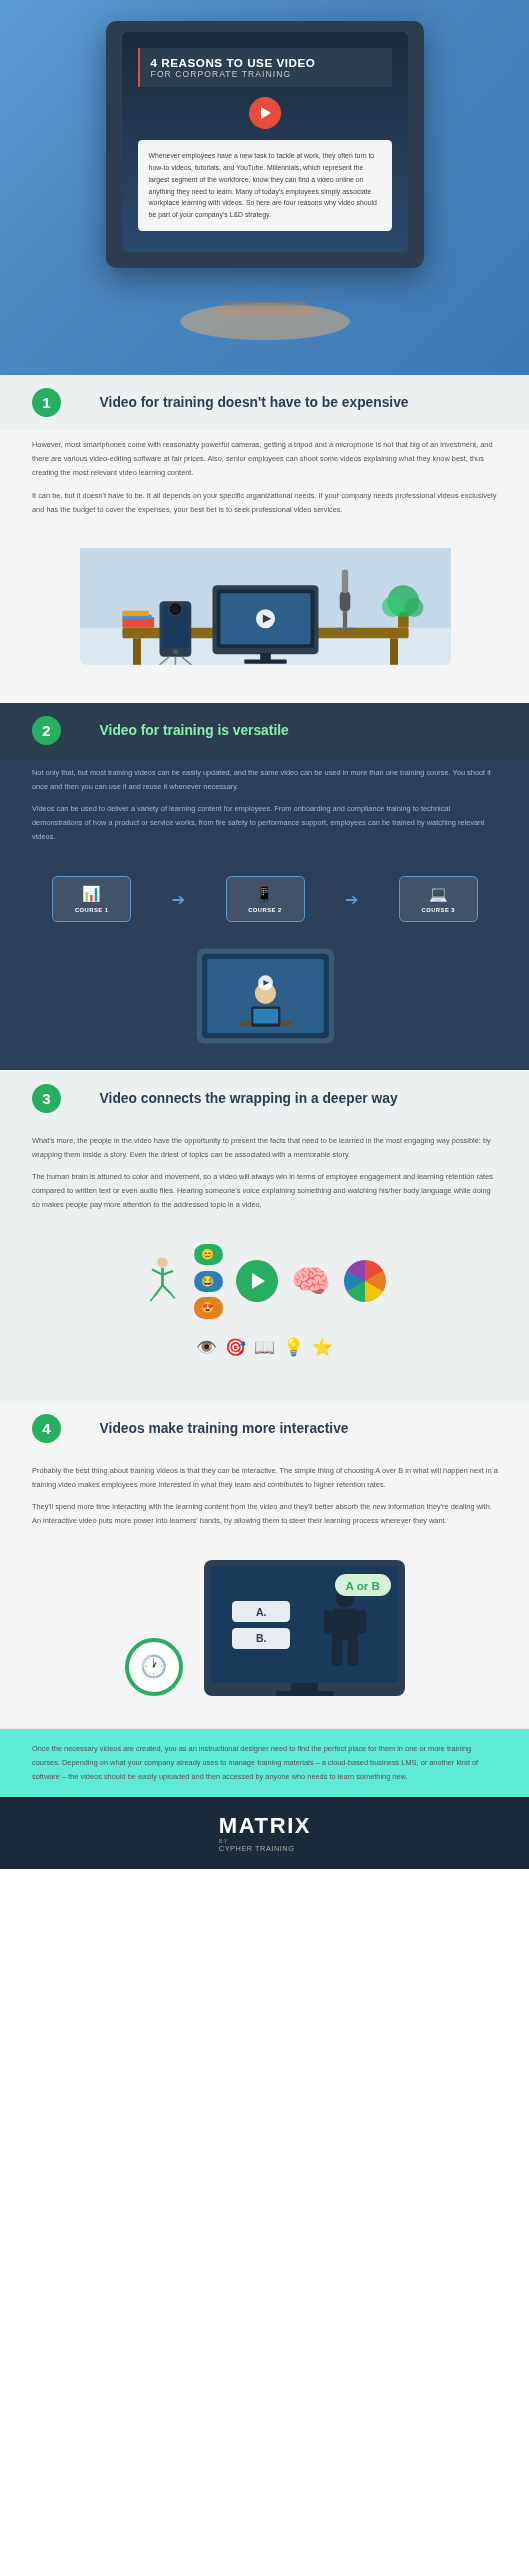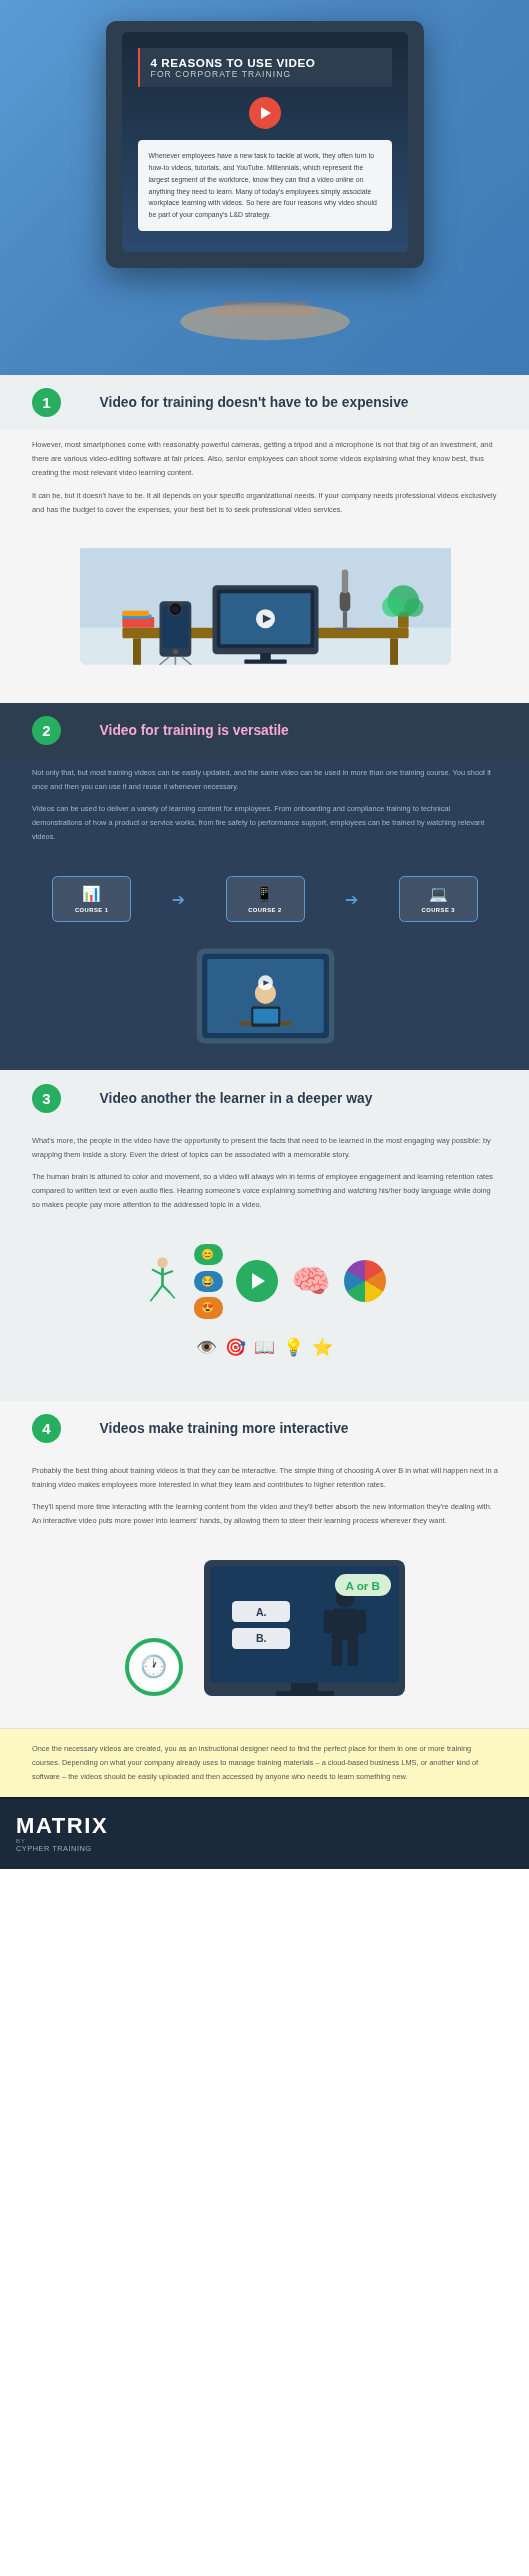--- a/index.html
+++ b/index.html
@@ -109,24 +109,24 @@
 
     
     .section-4 {
       background: #f5f5f5;
       padding: 0 0 16px;
     }
 
     
     .footer {
       background: #1a2a3a;
-      padding: 16px 16px;
-      display: flex;
-      align-items: center;
-      justify-content: flex-start;
+      padding: 16px 24px;
+      display: flex;
+      align-items: center;
+      justify-content: center;
     }
 
     .footer-brand {
       display: flex;
       flex-direction: column;
     }
 
     .footer-matrix {
       font-size: 22px;
       font-weight: 900;
@@ -215,21 +215,21 @@
     .section-banner-white {
       background: #f5f5f5;
     }
 
     .section-banner h2 {
       font-size: 13.8px;
       font-weight: 700;
       margin-left: 28px;
     }
 
-    .section-banner-dark h2 { color: #f9a8d4; }
+    .section-banner-dark h2 { color: #86efac; }
     .section-banner-light h2 { color: #2c3e50; }
     .section-banner-white h2 { color: #2c3e50; }
 
     .number-circle {
       width: 29px;
       height: 29px;
       border-radius: 50%;
       background: #27ae60;
       color: #fff;
       font-size: 15px;
@@ -377,21 +377,21 @@
     }
 
     
     .footer-divider {
       background: #111d2a;
       height: 1.6px;
     }
 
     
     .tagline-bar {
-      background: #fef9c3;
+      background: #5eead4;
       padding: 13.2px 32px;
       font-size: 7.4px;
       line-height: 1.9;
       color: #555;
       border-top: 0.5px solid #e0e0e0;
     }
   </style>
 </head>
 <body>
 
@@ -532,21 +532,21 @@
 
       <circle cx="190" cy="75" r="14" fill="rgba(255,255,255,0.85)"></circle>
       <polygon points="186,70 186,80 197,75" fill="#2c3e50"></polygon>
     </svg>
   </div>
 </div>
 
 <div class="section-3">
   <div class="section-banner section-banner-light">
     <div class="number-circle">3</div>
-    <h2>Video another the learner in a deeper way</h2>
+    <h2>Video connects the wrapping in a deeper way</h2>
   </div>
 
   <div class="text-body">
     <p>What's more, the people in the video have the opportunity to present the facts that need to be learned in the most engaging way possible: by wrapping them inside a story. Even the driest of topics can be associated with a memorable story.</p>
     <p>The human brain is attuned to color and movement, so a video will always win in terms of employee engagement and learning retention rates compared to written text or even audio files. Hearing someone's voice explaining something and watching his/her body language while doing so makes people pay more attention to the addressed topic in a video.</p>
   </div>
 
   <div class="icons-illustration">
 
     <div>

